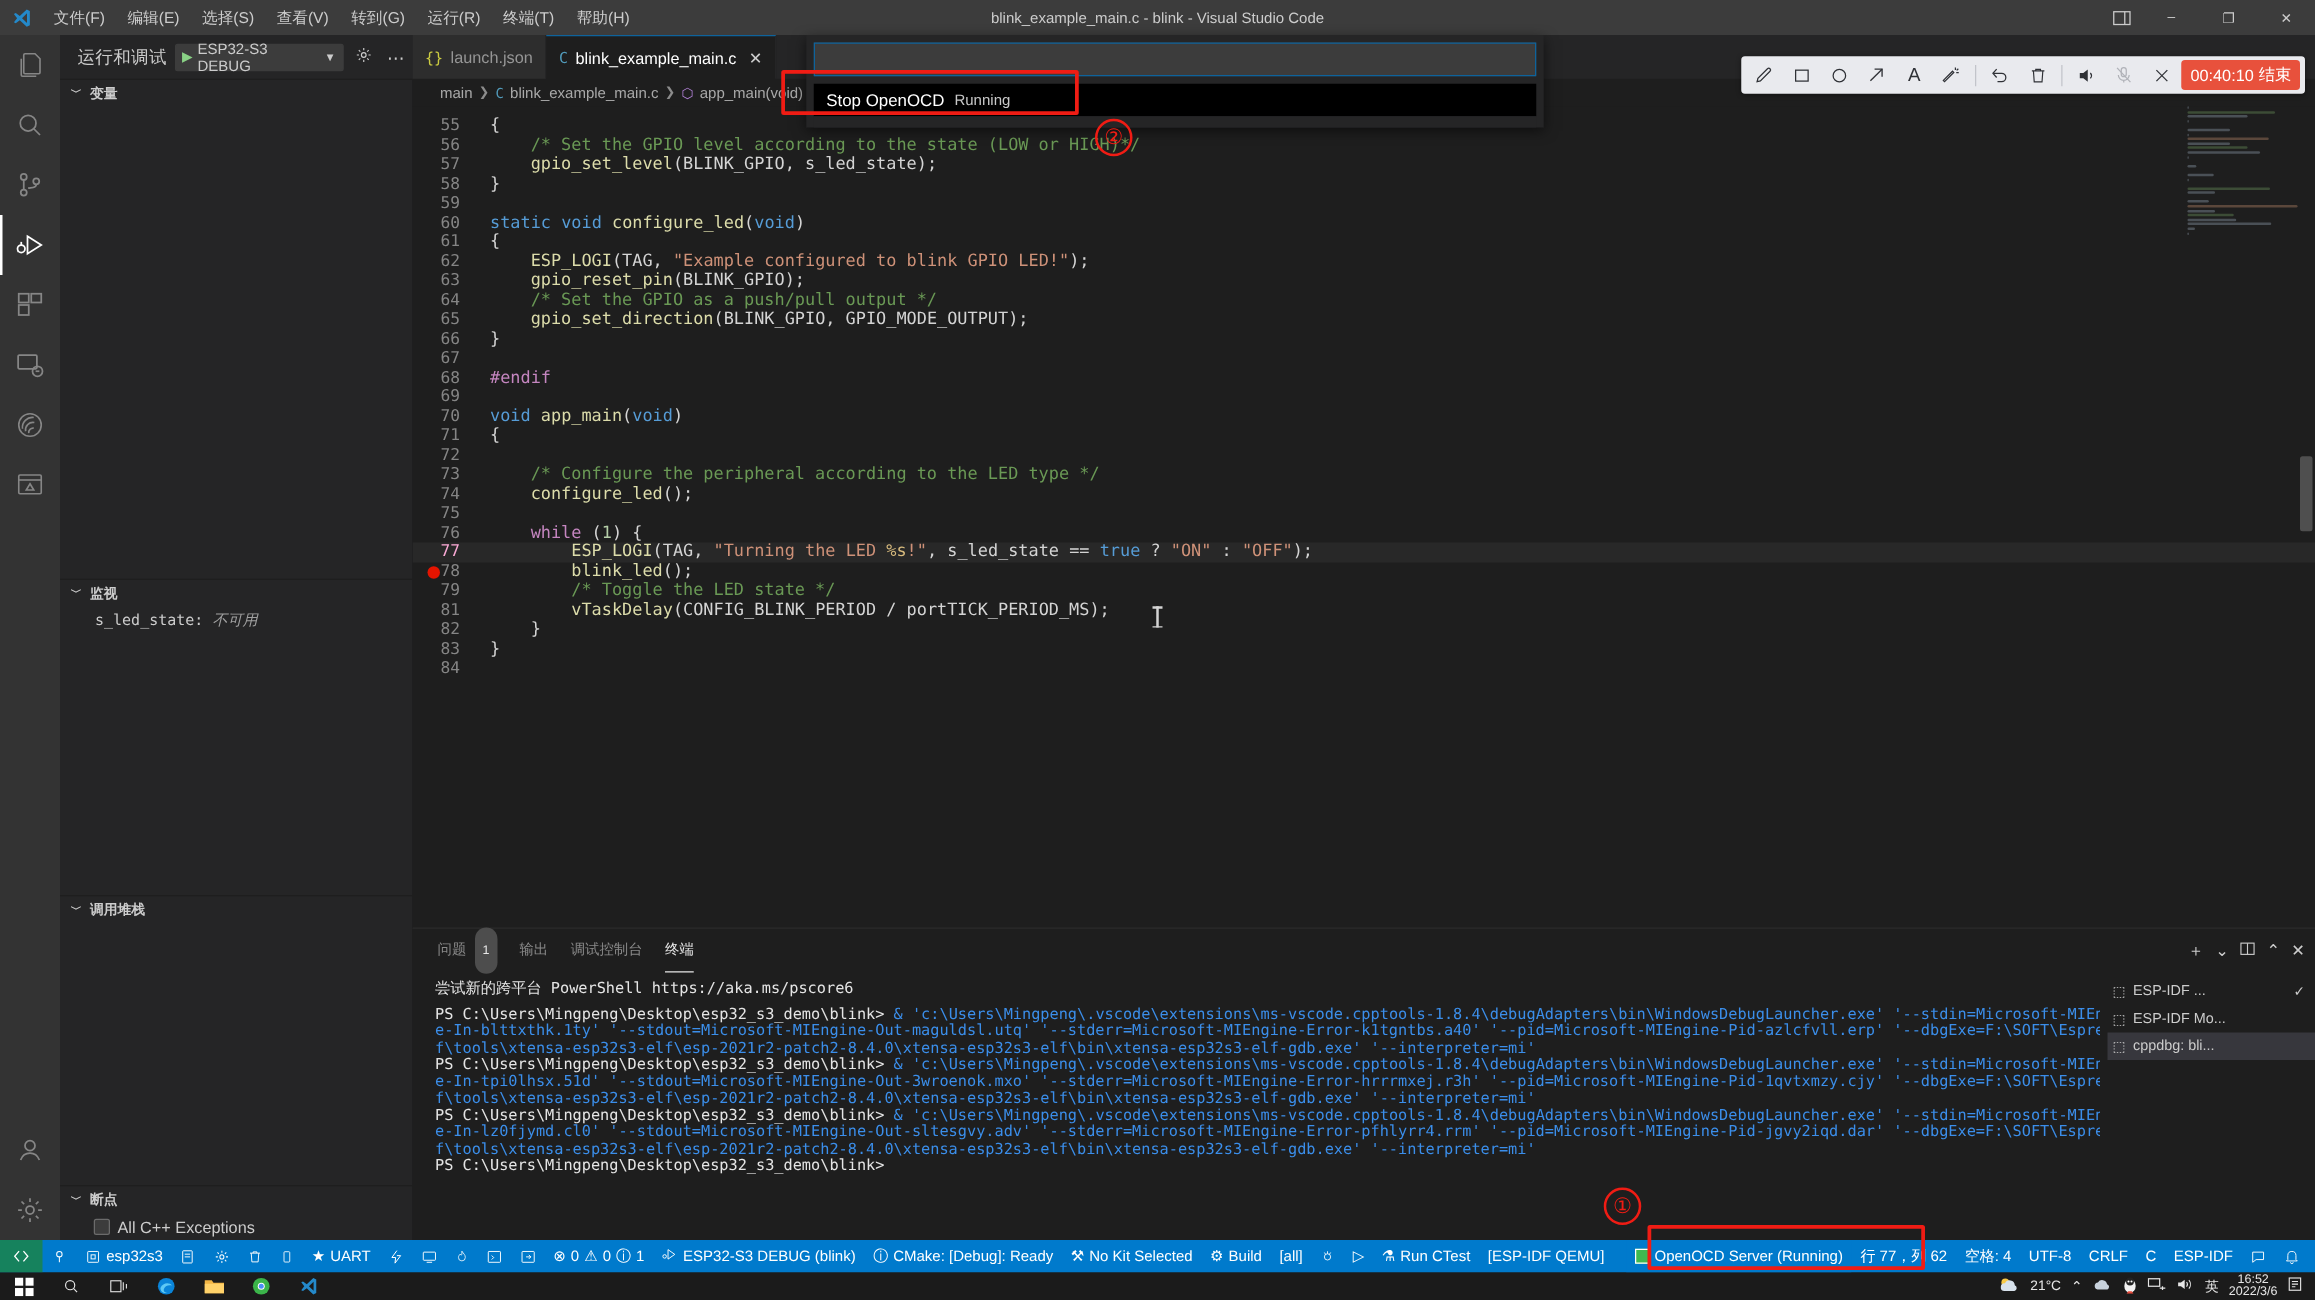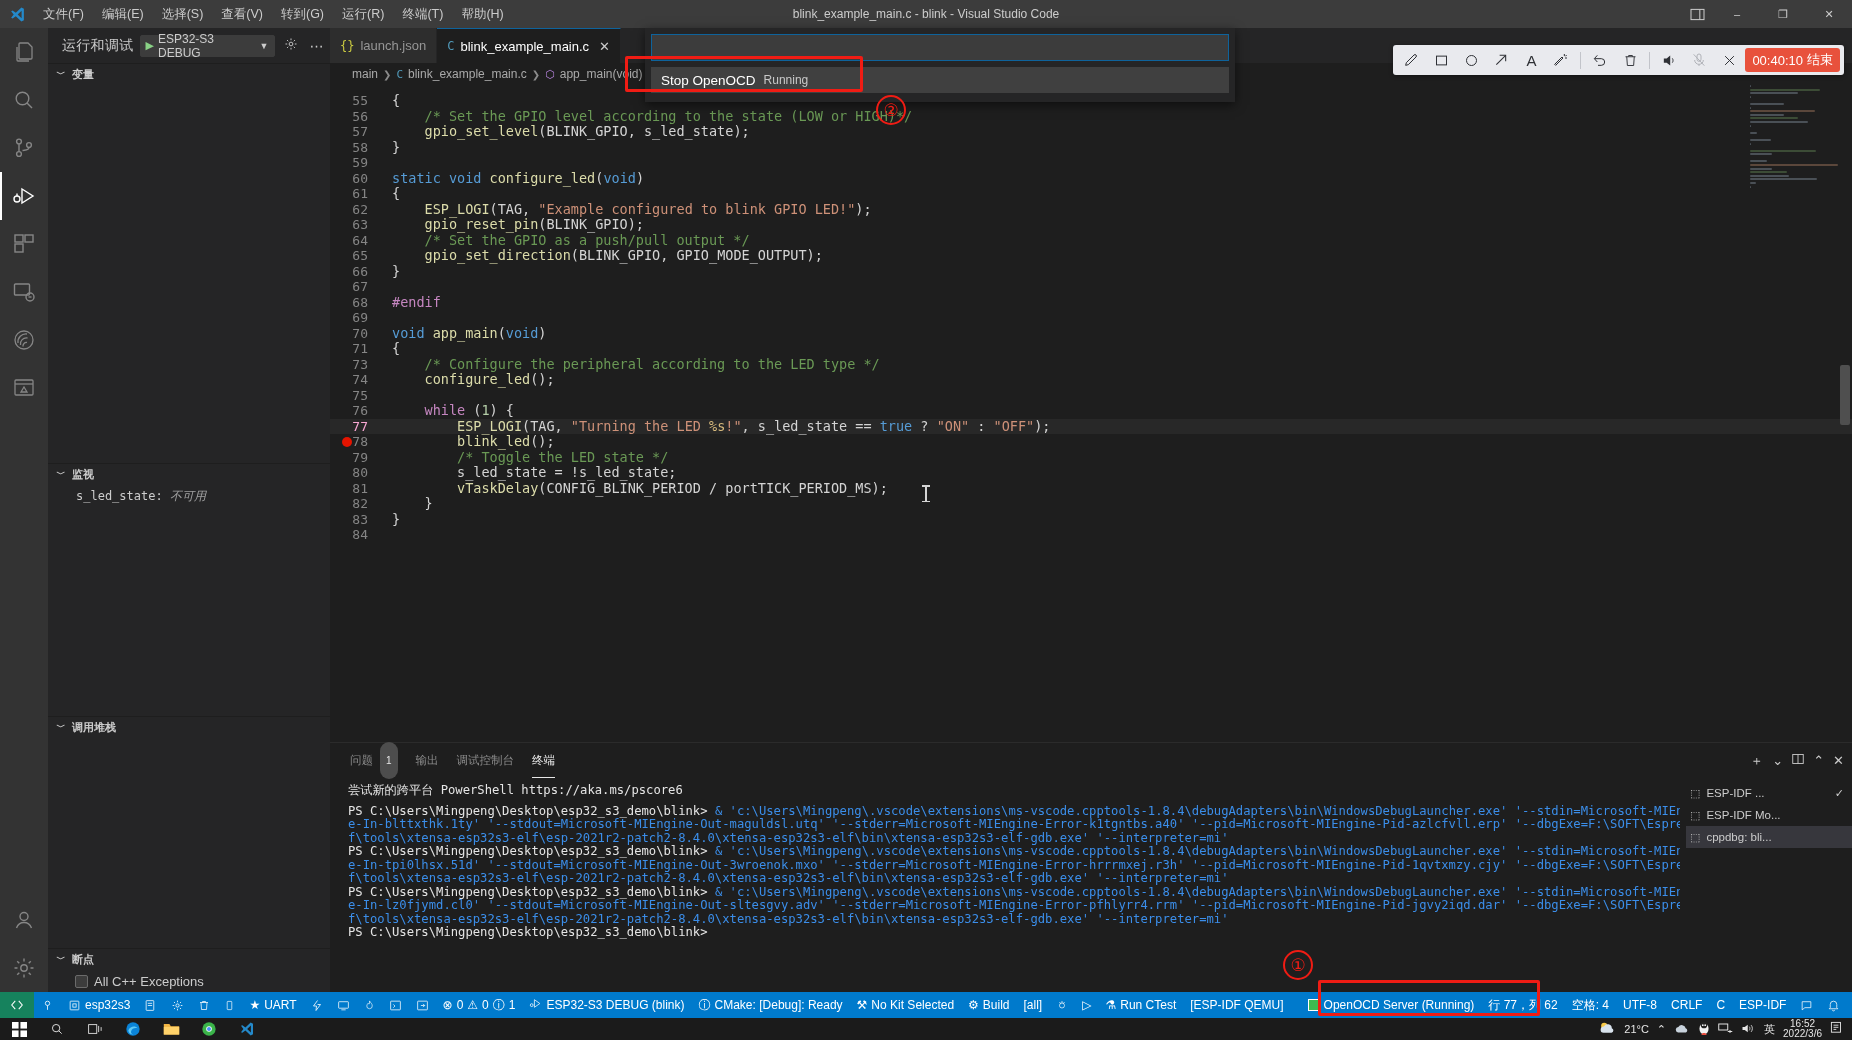--- a/index.html
+++ b/index.html
@@ -174,21 +174,21 @@
     background: #252526; box-shadow: 0 3px 10px rgba(0,0,0,.55); z-index: 60;
     padding: 6px 6px 0 6px;
   }
   .qp-input {
     height: 27px; background: #3c3c3c; border: 1px solid #0e639c; color: #cccccc;
     width: 100%; font-size: 13px; padding: 0 6px; outline: none;
   }
   .qp-list { margin-top: 6px; }
   .qp-item {
     height: 26px; display: flex; align-items: center; gap: 8px; padding: 4px 10px;
-    background: #404040; color: #ffffff; font-size: 13.5px;
+    background: #000000; color: #ffffff; font-size: 13.5px;
   }
   .qp-desc { color: #c8c8c8; font-size: 12px; }
   .qp-bottom-fill { height: 9px; background: #252526; }
 
   
   .rec-toolbar {
     position: absolute; right: 8px; top: 45px; height: 30px; z-index: 70;
     background: #e9eaee; border-radius: 3px; display: flex; align-items: center;
     padding: 0 4px; gap: 2px; box-shadow: 0 1px 4px rgba(0,0,0,.4);
   }
@@ -524,20 +524,24 @@
         </div>
         <div class="cl">
           <div class="gut">70</div>
           <div class="ct"><span class="kw">void</span> <span class="fn">app_main</span>(<span class="kw">void</span>)</div>
         </div>
         <div class="cl">
           <div class="gut">71</div>
           <div class="ct">{</div>
         </div>
         <div class="cl">
+          <div class="gut">72</div>
+          <div class="ct">&nbsp;</div>
+        </div>
+        <div class="cl">
           <div class="gut">73</div>
           <div class="ct">    <span class="cmt">/* Configure the peripheral according to the LED type */</span></div>
         </div>
         <div class="cl">
           <div class="gut">74</div>
           <div class="ct">    <span class="fn">configure_led</span>();</div>
         </div>
         <div class="cl">
           <div class="gut">75</div>
           <div class="ct">&nbsp;</div>
@@ -550,24 +554,20 @@
           <div class="gut cur">77</div>
           <div class="ct">        <span class="fn">ESP_LOGI</span>(TAG, <span class="str">"Turning the LED </span><span class="esc">%s</span><span class="str">!"</span>, s_led_state == <span class="kw">true</span> ? <span class="str">"ON"</span> : <span class="str">"OFF"</span>);</div>
         </div>
         <div class="cl">
           <div class="gut">78<span class="bpt"></span></div>
           <div class="ct">        <span class="fn">blink_led</span>();</div>
         </div>
         <div class="cl">
           <div class="gut">79</div>
           <div class="ct">        <span class="cmt">/* Toggle the LED state */</span></div>
-        </div>
-        <div class="cl">
-          <div class="gut">80</div>
-          <div class="ct">        s_led_state = !s_led_state;</div>
         </div>
         <div class="cl">
           <div class="gut">81</div>
           <div class="ct">        <span class="fn">vTaskDelay</span>(CONFIG_BLINK_PERIOD / portTICK_PERIOD_MS);</div>
         </div>
         <div class="cl">
           <div class="gut">82</div>
           <div class="ct">    }</div>
         </div>
         <div class="cl">

